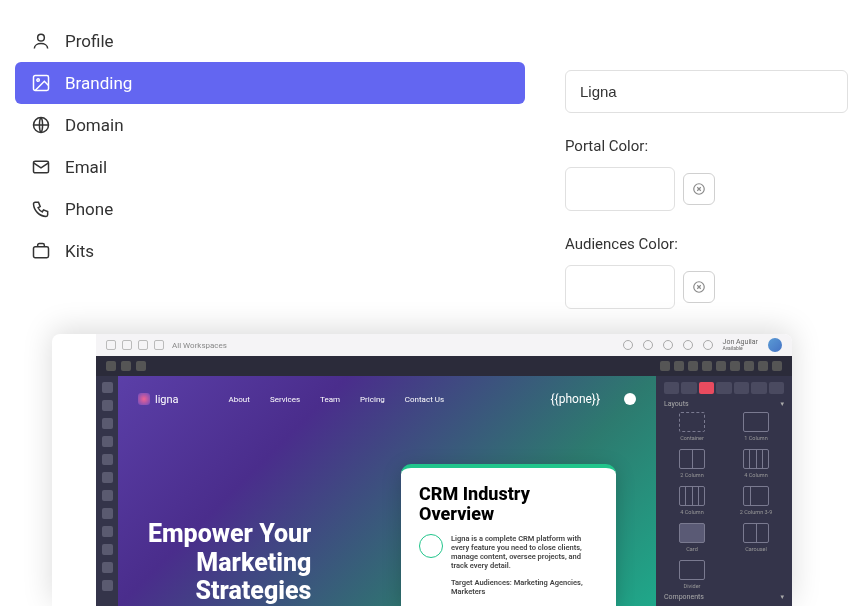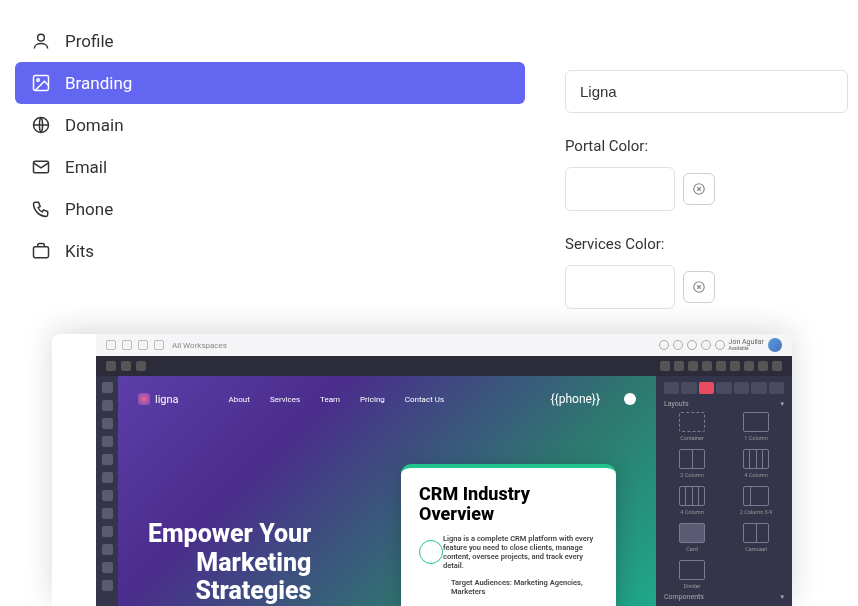--- a/index.html
+++ b/index.html
@@ -16,42 +16,42 @@
 .form-input { width: 100%; padding: 12px 14px; border: 1px solid #e0e0e0; border-radius: 6px; font-size: 15px; color: #333; }
 .color-input-wrap { display: flex; gap: 8px; }
 .color-input { flex: 1; max-width: 110px; padding: 12px 14px; border: 1px solid #e0e0e0; border-radius: 6px; height: 44px; }
 .clear-btn { width: 32px; height: 32px; border: 1px solid #d0d0d0; border-radius: 6px; background: #fff; display: flex; align-items: center; justify-content: center; cursor: pointer; align-self: center; }
 .clear-btn svg { width: 14px; height: 14px; stroke: #888; fill: none; stroke-width: 2; }
 
 .editor-preview { position: absolute; left: 52px; top: 334px; width: 740px; height: 272px; border-radius: 8px 8px 0 0; overflow: hidden; box-shadow: 0 -4px 30px rgba(0,0,0,0.15); background: #fff; padding-left: 44px; }
 .editor-topbar { height: 22px; background: #f5f4f6; display: flex; align-items: center; padding: 0 10px; gap: 8px; font-size: 8px; color: #888; }
 .editor-topbar-icons { display: flex; gap: 6px; }
 .editor-topbar-icons span { width: 10px; height: 10px; border: 1px solid #bbb; border-radius: 2px; }
-.editor-topbar-right { margin-left: auto; display: flex; align-items: center; gap: 4px; font-size: 7px; color: #666; }
+.editor-topbar-right { margin-left: auto; display: flex; align-items: center; gap: 10px; font-size: 7px; color: #666; }
 .editor-topbar-right .icon-sm { width: 10px; height: 10px; border: 1px solid #aaa; border-radius: 50%; }
 .avatar-sm { width: 14px; height: 14px; border-radius: 50%; background: linear-gradient(135deg, #5b9bd5, #4472c4); }
 .editor-toolbar { height: 20px; background: #2b2b3a; display: flex; align-items: center; padding: 0 10px; gap: 6px; }
 .editor-toolbar .tb-left { display: flex; gap: 5px; }
 .editor-toolbar .tb-left span { width: 10px; height: 10px; background: #555; border-radius: 2px; }
 .editor-toolbar .tb-center { margin-left: auto; display: flex; gap: 4px; }
 .editor-toolbar .tb-center span { width: 10px; height: 10px; background: #555; border-radius: 2px; }
 .editor-body { display: flex; height: calc(100% - 42px); position: relative; }
 .editor-ltools { width: 22px; background: #34344a; display: flex; flex-direction: column; align-items: center; padding-top: 6px; gap: 7px; }
 .editor-ltools span { width: 11px; height: 11px; background: #5a5a70; border-radius: 2px; }
 .editor-canvas { flex: 1; background: linear-gradient(135deg, #5b3fa8 0%, #4a2d8c 30%, #2d7a6f 70%, #1fa88a 100%); position: relative; padding: 16px 20px; }
 .canvas-header { display: flex; align-items: center; gap: 20px; font-size: 8px; color: #fff; margin-bottom: 60px; }
 .logo-area { display: flex; align-items: center; gap: 5px; font-size: 11px; margin-right: 30px; }
 .logo-dot { width: 12px; height: 12px; background: radial-gradient(#f06292, #6a4bbf); border-radius: 3px; }
 .canvas-header span { cursor: pointer; }
 .phone-tag { margin-left: auto; font-size: 12px; }
 .badge-circ { width: 12px; height: 12px; border-radius: 50%; background: #fff; margin-left: 4px; }
 .hero-text { position: absolute; left: 30px; bottom: 0; color: #fff; font-weight: 800; font-size: 25px; line-height: 1.15; text-align: right; }
 .overlay-card { position: absolute; right: 40px; bottom: 0; width: 215px; background: #fff; border-radius: 10px 10px 0 0; padding: 16px 18px 10px; box-shadow: 0 4px 20px rgba(0,0,0,0.2); border-top: 4px solid #21c58b; }
 .overlay-title { font-size: 18px; font-weight: 800; color: #000000; line-height: 1.1; margin-bottom: 10px; }
-.overlay-flex { display: flex; align-items: center; }
+.overlay-flex { display: flex; gap: 8px; align-items: flex-start; }
 .overlay-icon { width: 24px; height: 24px; border: 1.5px solid #21c58b; border-radius: 50%; flex-shrink: 0; position: relative; }
 .overlay-text { font-size: 7.5px; color: #444; font-weight: 600; }
 .overlay-desc { font-size: 7.5px; color: #444; margin-top: 8px; margin-left: 32px; font-weight: 600; }
 .editor-rpanel { width: 136px; background: #34344a; padding: 6px 8px; }
 .rpanel-tabs { display: flex; gap: 2px; margin-bottom: 6px; }
 .rpanel-tabs span { flex: 1; height: 12px; background: #4a4a60; border-radius: 2px; }
 .rpanel-tabs span.active { background: #e94b5f; }
 .rpanel-label { font-size: 7px; color: #aaa; margin: 4px 0; display: flex; justify-content: space-between; }
 .layout-grid { display: grid; grid-template-columns: 1fr 1fr; gap: 8px; }
 .layout-item { display: flex; flex-direction: column; align-items: center; gap: 3px; }
@@ -133,21 +133,21 @@
         <input class="color-input" type="text" style="">
         <button class="clear-btn">
             <svg viewBox="0 0 24 24">
               <circle cx="12" cy="12" r="9"></circle>
               <path d="M9 9l6 6M15 9l-6 6"></path>
             </svg>
           </button>
       </div>
     </div>
     <div class="form-group">
-      <label class="form-label">Services Color:</label>
+      <label class="form-label">Audiences Color:</label>
       <div class="color-input-wrap">
         <input class="color-input" type="text" style="">
         <button class="clear-btn">
             <svg viewBox="0 0 24 24">
               <circle cx="12" cy="12" r="9"></circle>
               <path d="M9 9l6 6M15 9l-6 6"></path>
             </svg>
           </button>
       </div>
     </div>

